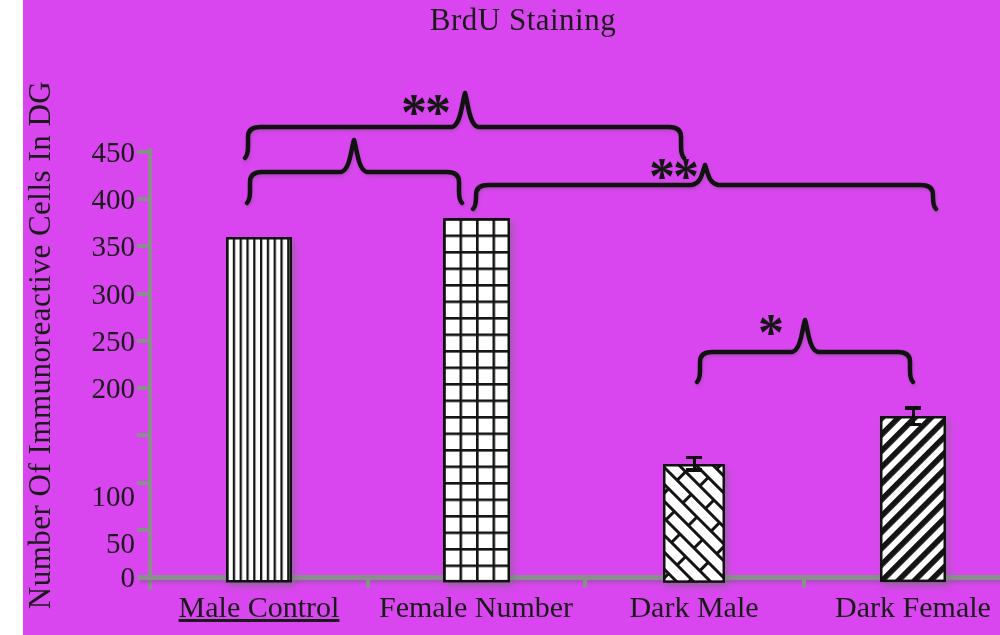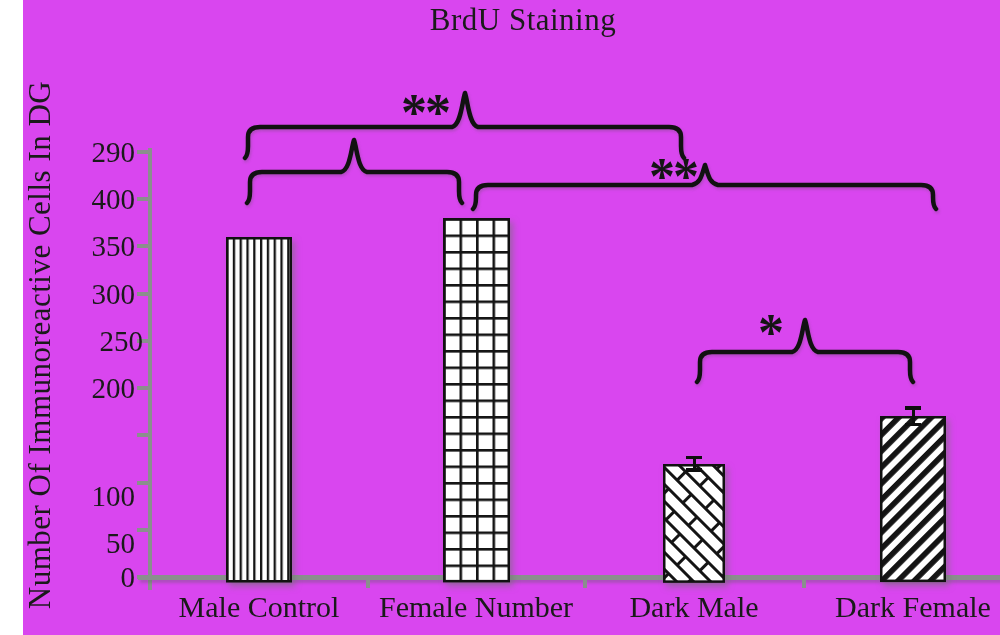--- a/index.html
+++ b/index.html
@@ -72,36 +72,36 @@
       <div class="abs tick-mark" style="left: 114px; top: 575px; width: 11px; height: 4px;"></div>
       <div class="abs tick-label" style="top: 562px;">0</div>
       <div class="abs tick-mark" style="left: 114px; top: 527.778px; width: 11px; height: 4px;"></div>
       <div class="abs tick-label" style="top: 528px;">50</div>
       <div class="abs tick-mark" style="left: 114px; top: 480.556px; width: 11px; height: 4px;"></div>
       <div class="abs tick-label" style="top: 481px;">100</div>
       <div class="abs tick-mark" style="left: 114px; top: 433.333px; width: 11px; height: 4px;"></div>
       <div class="abs tick-mark" style="left: 114px; top: 386.111px; width: 11px; height: 4px;"></div>
       <div class="abs tick-label" style="top: 373.111px;">200</div>
       <div class="abs tick-mark" style="left: 114px; top: 338.889px; width: 11px; height: 4px;"></div>
-      <div class="abs tick-label" style="top: 325.889px; padding-left: 8px;">250</div>
+      <div class="abs tick-label" style="top: 325.889px;">250</div>
       <div class="abs tick-mark" style="left: 114px; top: 291.667px; width: 11px; height: 4px;"></div>
       <div class="abs tick-label" style="top: 278.667px;">300</div>
       <div class="abs tick-mark" style="left: 114px; top: 244.444px; width: 11px; height: 4px;"></div>
       <div class="abs tick-label" style="top: 231.444px;">350</div>
       <div class="abs tick-mark" style="left: 114px; top: 197.222px; width: 11px; height: 4px;"></div>
       <div class="abs tick-label" style="top: 184.222px;">400</div>
       <div class="abs tick-mark" style="left: 114px; top: 150px; width: 11px; height: 4px;"></div>
-      <div class="abs tick-label" style="top: 137px;">290</div>
+      <div class="abs tick-label" style="top: 137px;">450</div>
       <div class="abs tick-mark" style="left: 342.5px; top: 579px; width: 4px; height: 9px;"></div>
       <div class="abs tick-mark" style="left: 560px; top: 579px; width: 4px; height: 9px;"></div>
       <div class="abs tick-mark" style="left: 778.5px; top: 579px; width: 4px; height: 9px;"></div>
       <svg class="abs bar" width="66" height="339" style="left: 203px; top: 237px;">
         <rect x="1.25" y="1.25" width="63.5" height="343" fill="url(#p-vertical-lines)" stroke="#111111" stroke-width="2.5"></rect>
       </svg>
-      <div class="abs x-label" style="left: 236px;">Male Control</div>
+      <div class="abs x-label" style="left: 236px; text-decoration: underline;">Male Control</div>
       <svg class="abs bar" width="67" height="357.88888888888886" style="left: 419.5px; top: 218.111px;">
         <rect x="1.25" y="1.25" width="64.5" height="361.88888888888886" fill="url(#p-grid)" stroke="#111111" stroke-width="2.5"></rect>
       </svg>
       <div class="abs x-label" style="left: 453px;">Female Number</div>
       <svg class="abs bar" width="62" height="112.33333333333331" style="left: 640px; top: 463.667px;">
         <rect x="1.25" y="1.25" width="59.5" height="116.33333333333331" fill="url(#p-diagonal-brick)" stroke="#111111" stroke-width="2.5"></rect>
       </svg>
       <div class="abs errbar" style="left: 669.5px; top: 457.056px; width: 3px; height: 13.2222px;"></div>
       <div class="abs errbar" style="left: 663px; top: 455.556px; width: 16px; height: 3.5px;"></div>
       <div class="abs errbar" style="left: 663px; top: 468.278px; width: 16px; height: 3.5px;"></div>

